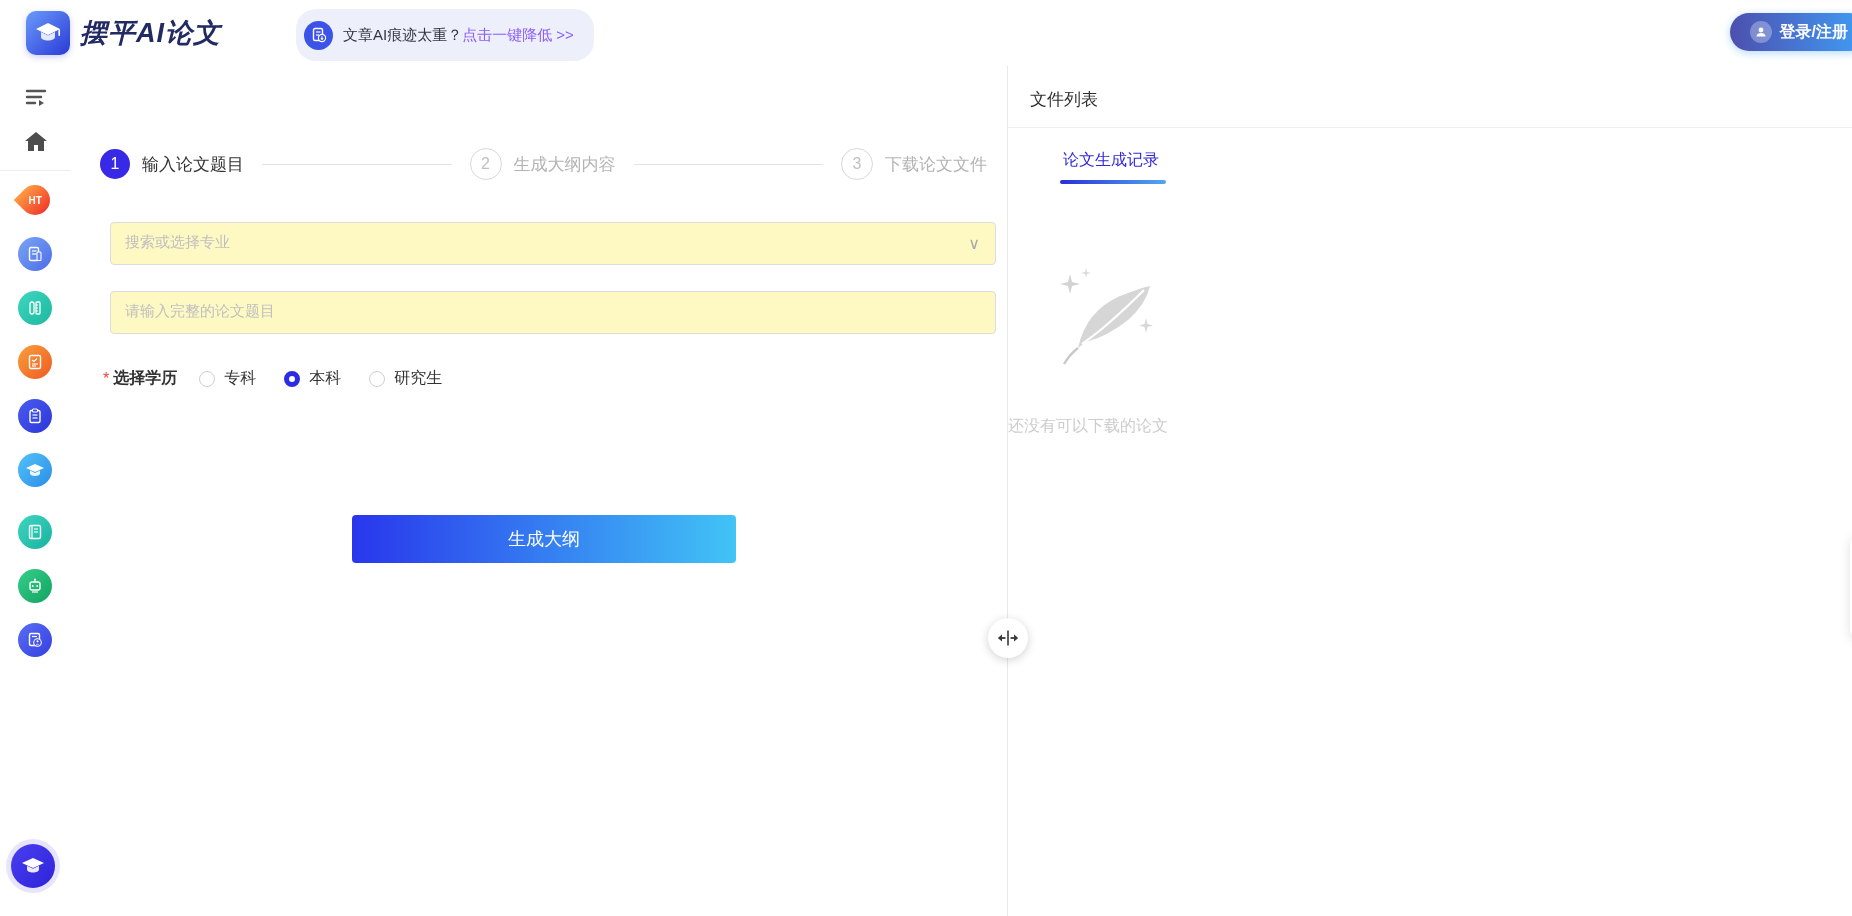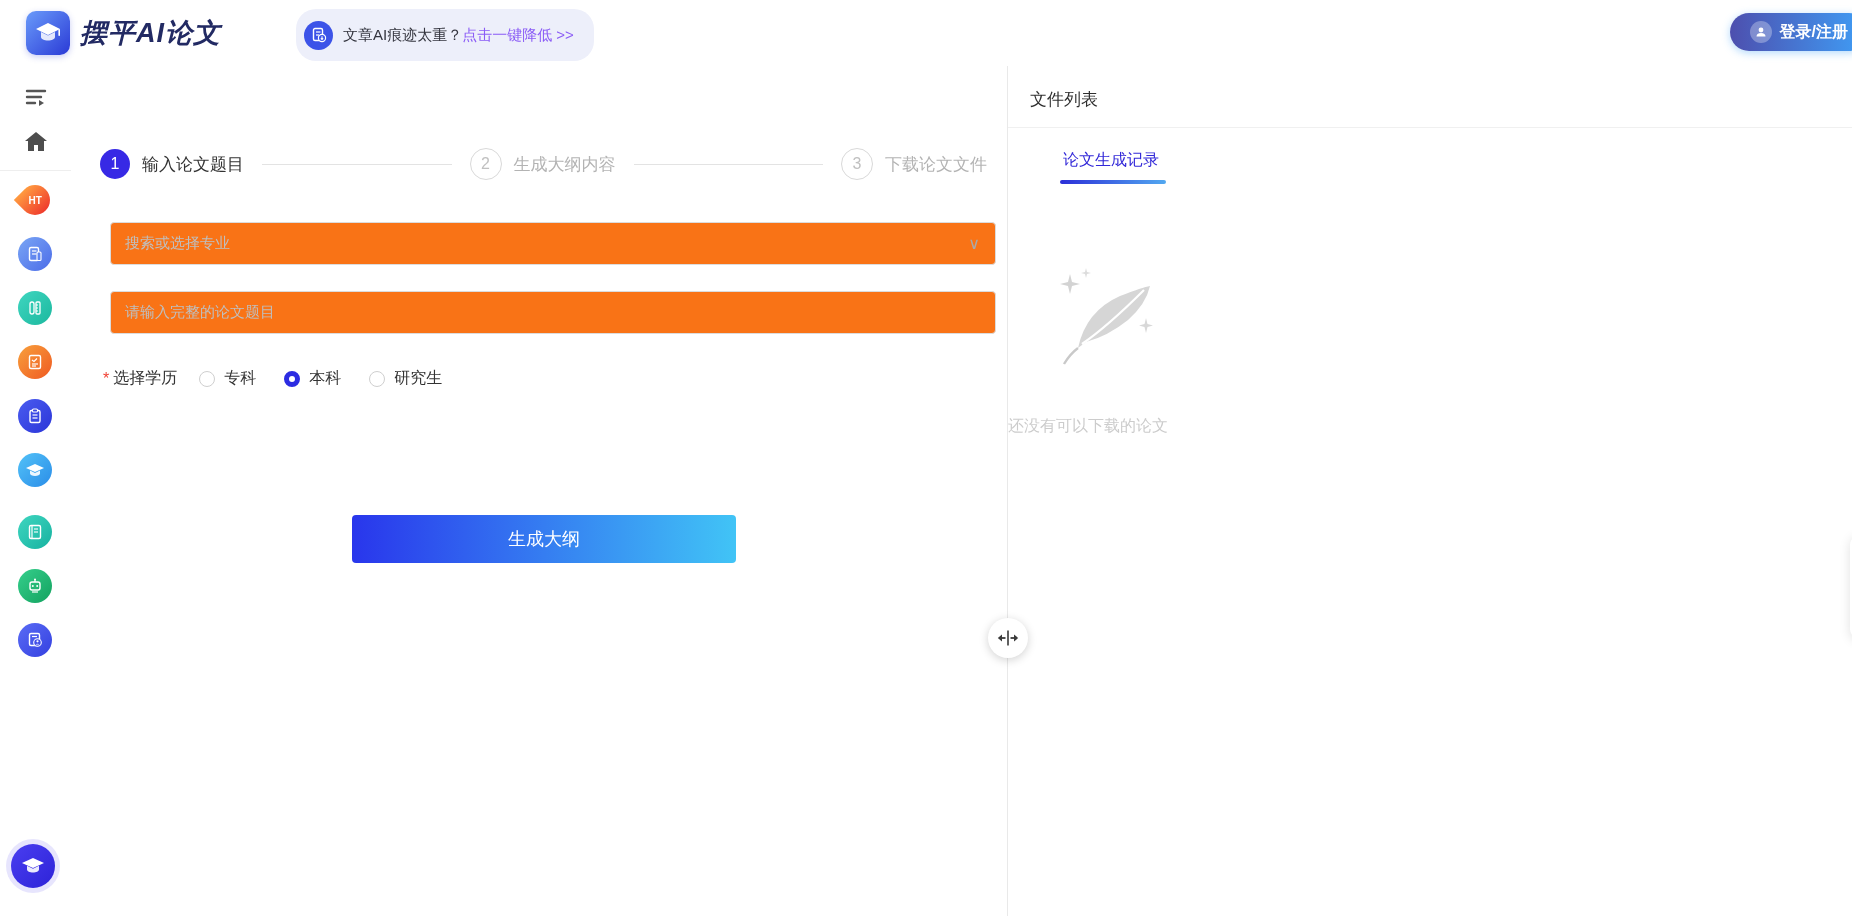--- a/index.html
+++ b/index.html
@@ -47,28 +47,28 @@
   .step{display:flex;align-items:center;}
   .step-num{width:30px;height:30px;border-radius:50%;display:flex;align-items:center;justify-content:center;
             font-size:16px;}
   .step.active .step-num{background:#3729e5;color:#fff;}
   .step:not(.active) .step-num{border:1px solid #d9d9d9;color:#c0c0c0;background:#fff;}
   .step-label{margin-left:12px;font-size:17px;}
   .step.active .step-label{color:#333;}
   .step:not(.active) .step-label{color:#b3b3b3;}
   .step-line{flex:1;height:1px;background:#e3e3e3;margin:0 18px;}
   .field{position:absolute;left:39px;width:856px;height:41px;border:1px solid #dcdcdc;border-radius:4px;
-         font-size:15px;color:#333;padding:0 14px;outline:none;font-family:Liberation Serif, serif;background:#f97316;}
+         font-size:15px;color:#333;padding:0 14px;outline:none;font-family:Liberation Mono, monospace;background:#fef9c3;}
   .field::placeholder{color:#bfbfbf;}
   .select-wrap{position:absolute;left:39px;top:156px;width:886px;height:43px;}
   .select-wrap .field{left:0;top:0;width:856px;}
   .chevron{position:absolute;right:16px;top:12px;color:#a9a9a9;font-size:16px;pointer-events:none;}
   .radio-row{position:absolute;left:32px;top:302px;display:flex;align-items:center;font-size:16px;}
   .req{color:#f04134;margin-right:4px;}
-  .radio-group-label{color:#333;margin-right:22px;}
+  .radio-group-label{color:#333;margin-right:22px;font-weight:bold;}
   .radio-opt{display:flex;align-items:center;margin-right:28px;cursor:pointer;}
   .radio-dot{width:16px;height:16px;border-radius:50%;box-sizing:border-box;background:#fff;border:1px solid #cfcfcf;}
   .radio-opt.checked .radio-dot{border:5px solid #2c2ce2;}
   .radio-opt span.lbl{margin-left:9px;color:#333;}
   .word-row{position:absolute;left:74px;top:355px;display:flex;align-items:center;font-size:15px;}
   .word-label{color:#333;margin-right:20px;}
   .word-opt{margin-right:24px;color:#3c3c3c;cursor:pointer;}
   .word-opt.selected{color:#3f33ea;}
   .help-circle{width:21px;height:21px;border-radius:50%;border:1px solid #c9c9c9;color:#b5b5b5;
                display:flex;align-items:center;justify-content:center;font-size:13px;cursor:pointer;}

